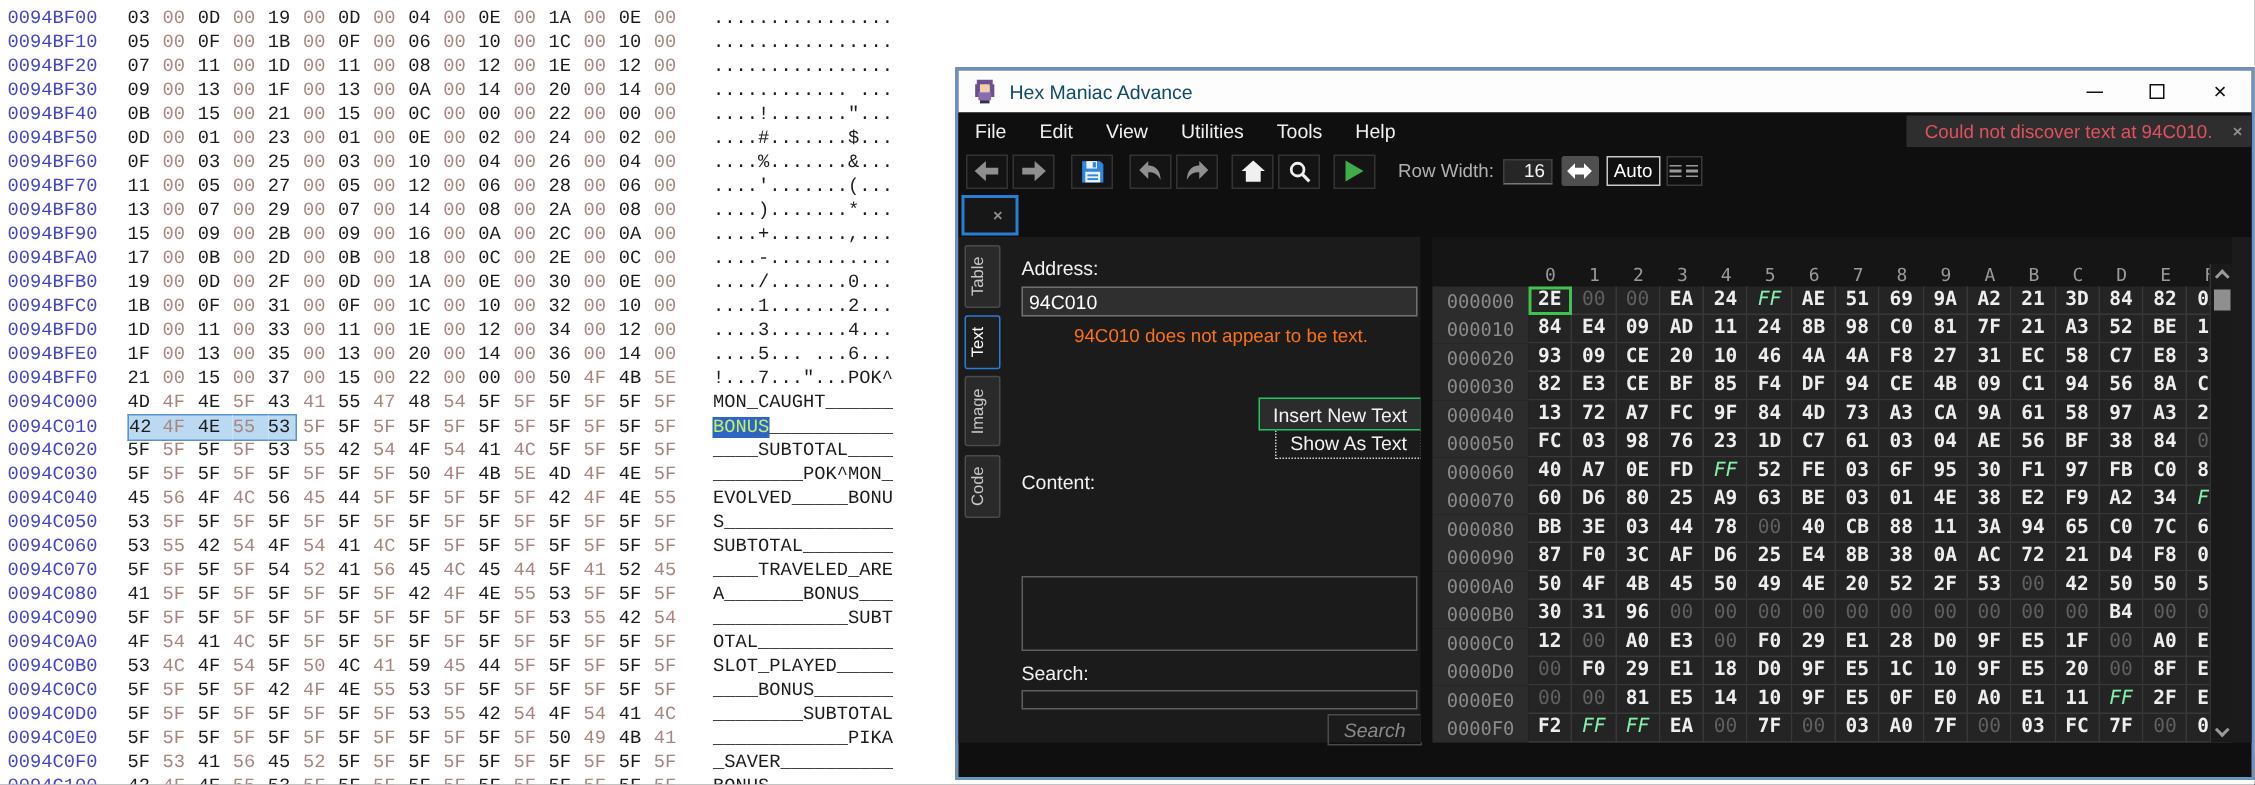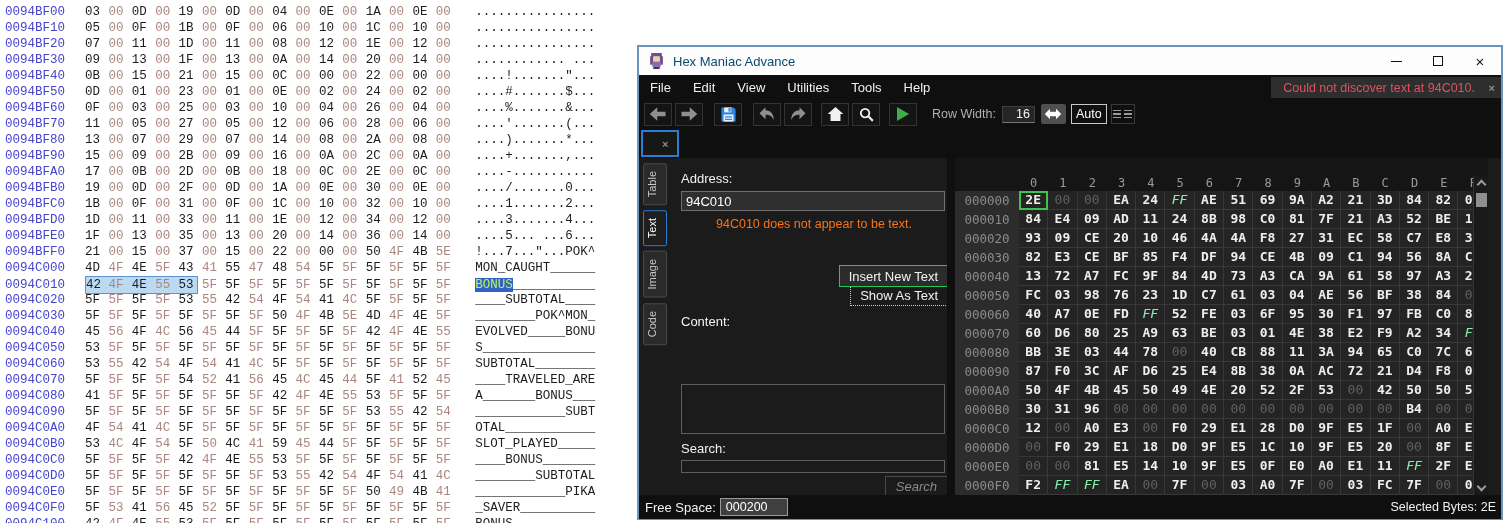--- a/index.html
+++ b/index.html
@@ -597,20 +597,15 @@
           </div>
         <div class="vscroll">
           <i class="chev up"></i>
           <i class="thumb"></i>
           <i class="chev down"></i>
         </div>
       </div>
 
     </div>
 
-    <div class="statusbar">
-      <span class="fs-label">Free Space:</span>
-      <input class="fs-input" readonly="" value="000200" style="">
-      <span class="sel-bytes">Selected Bytes: 2E</span>
-    </div>
 
   </div>
 </div>
 
 </body></html>

